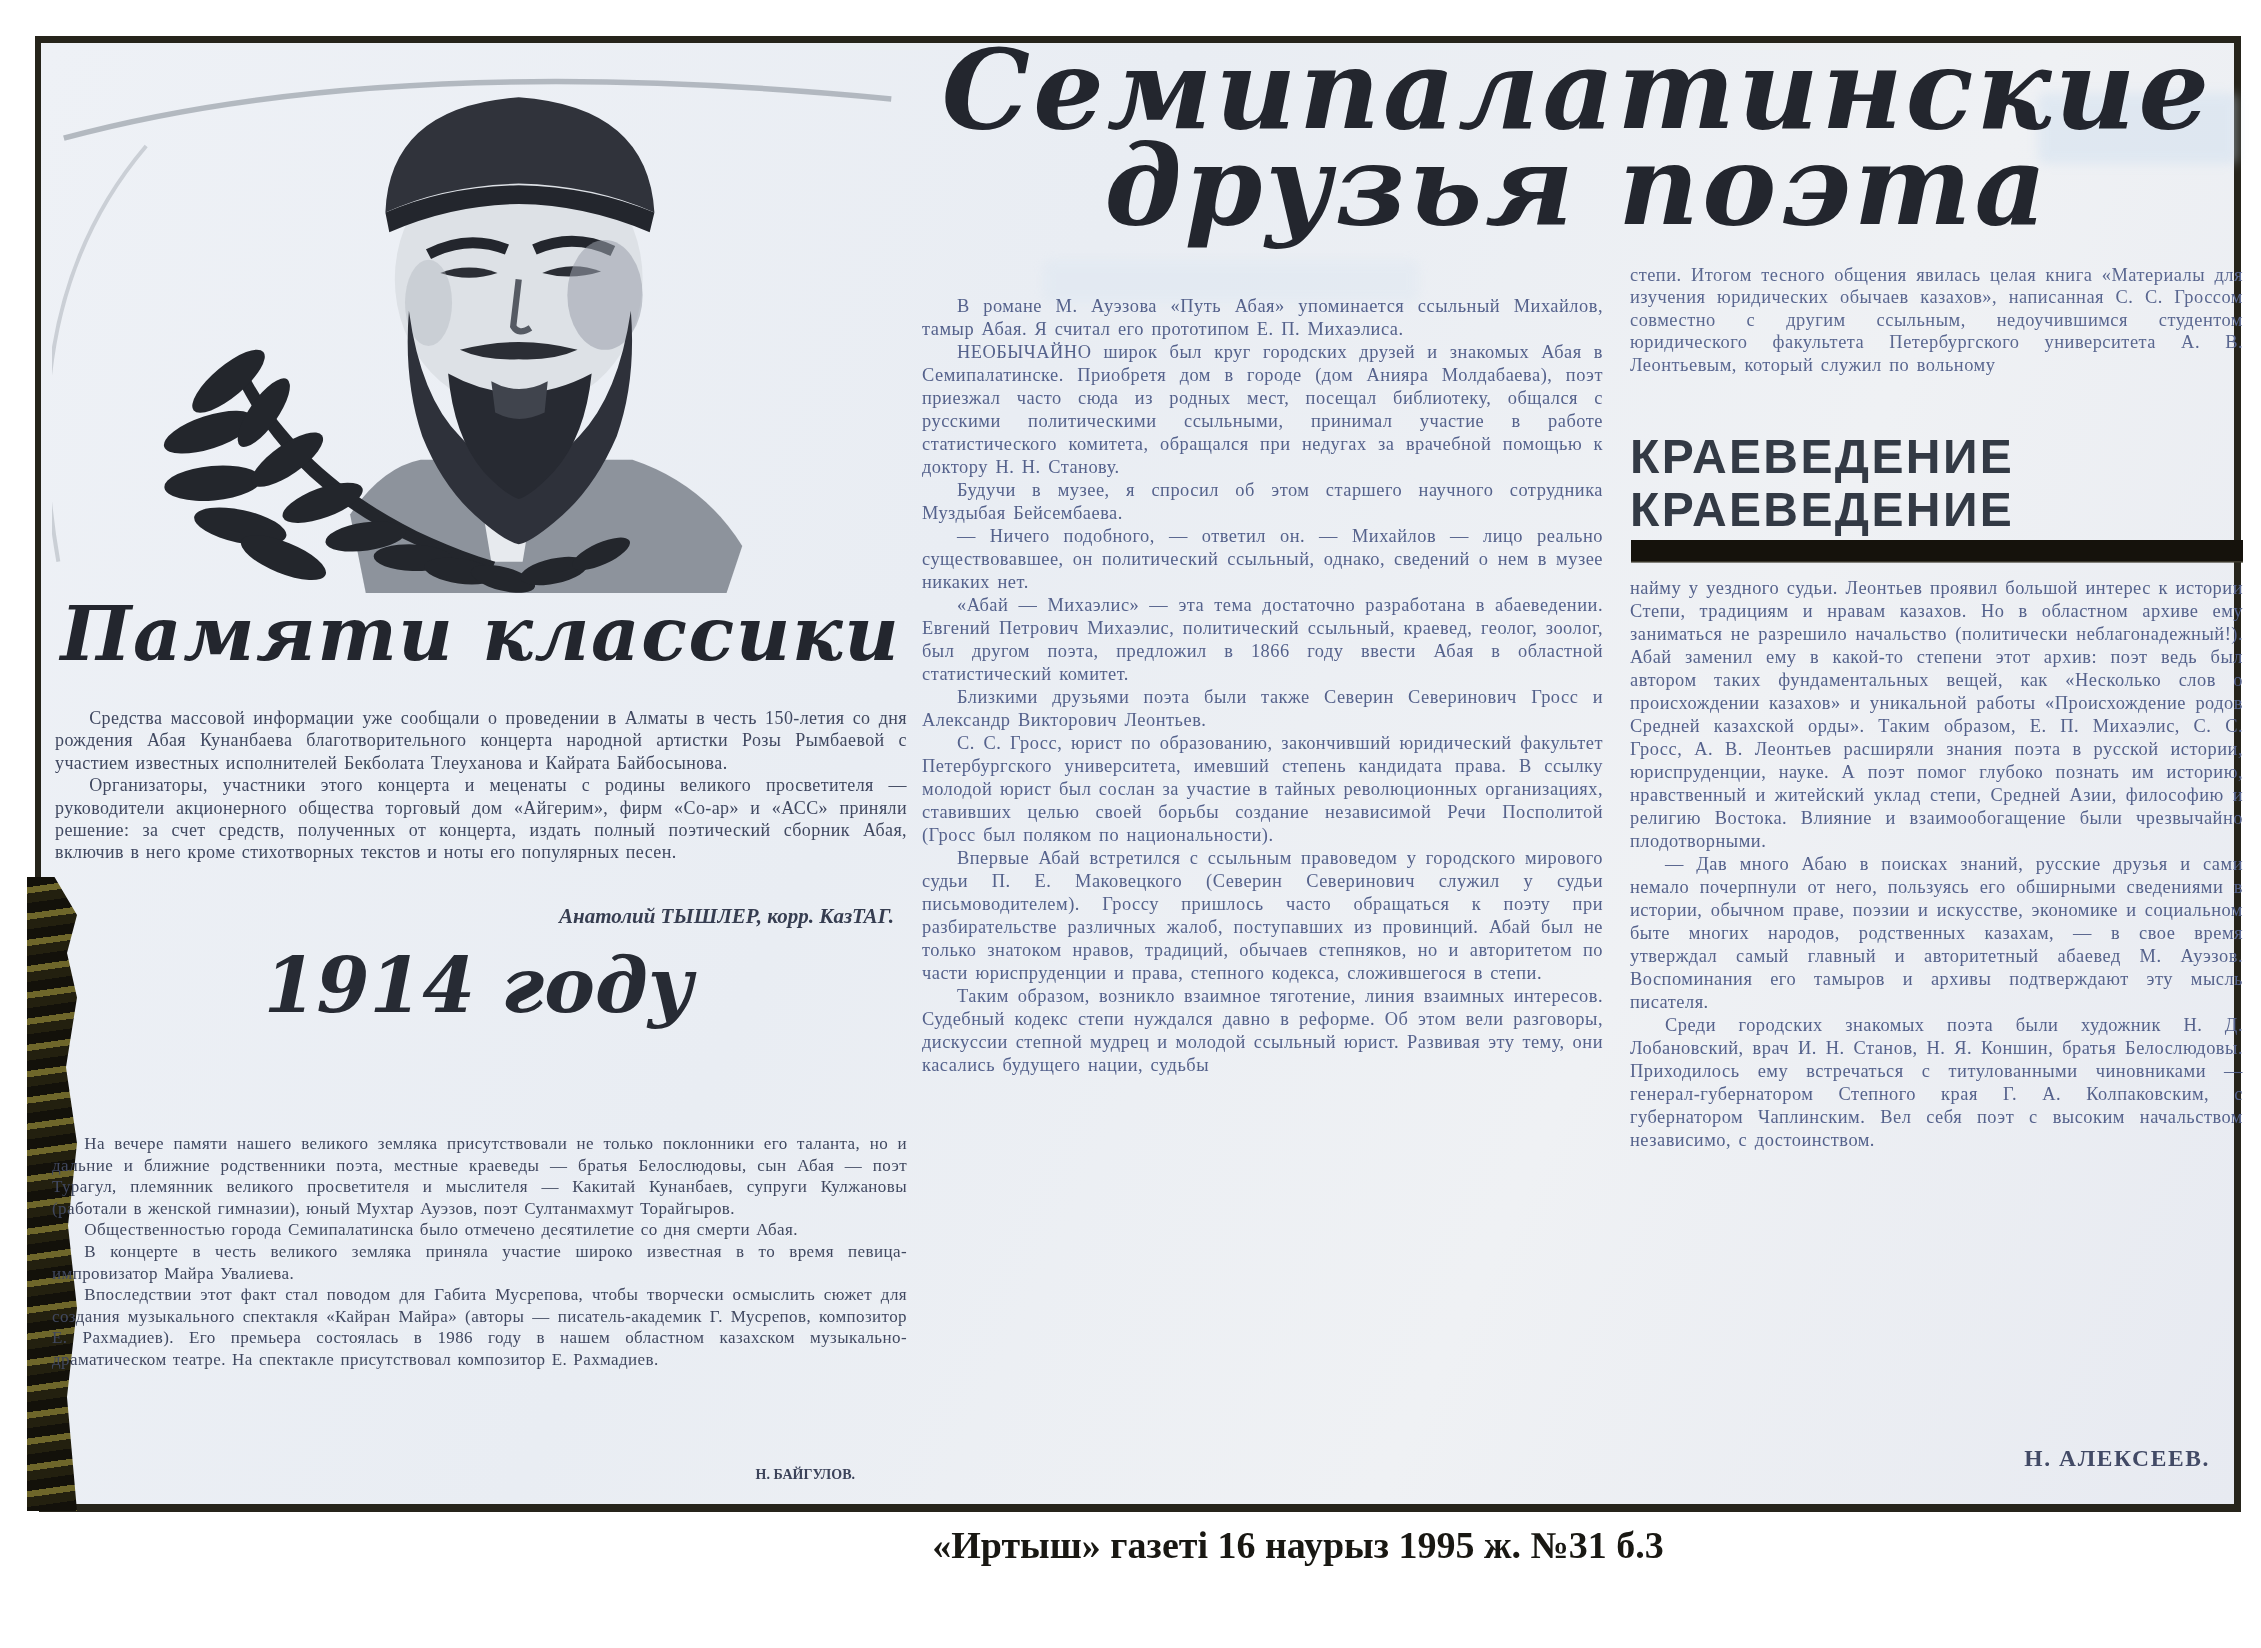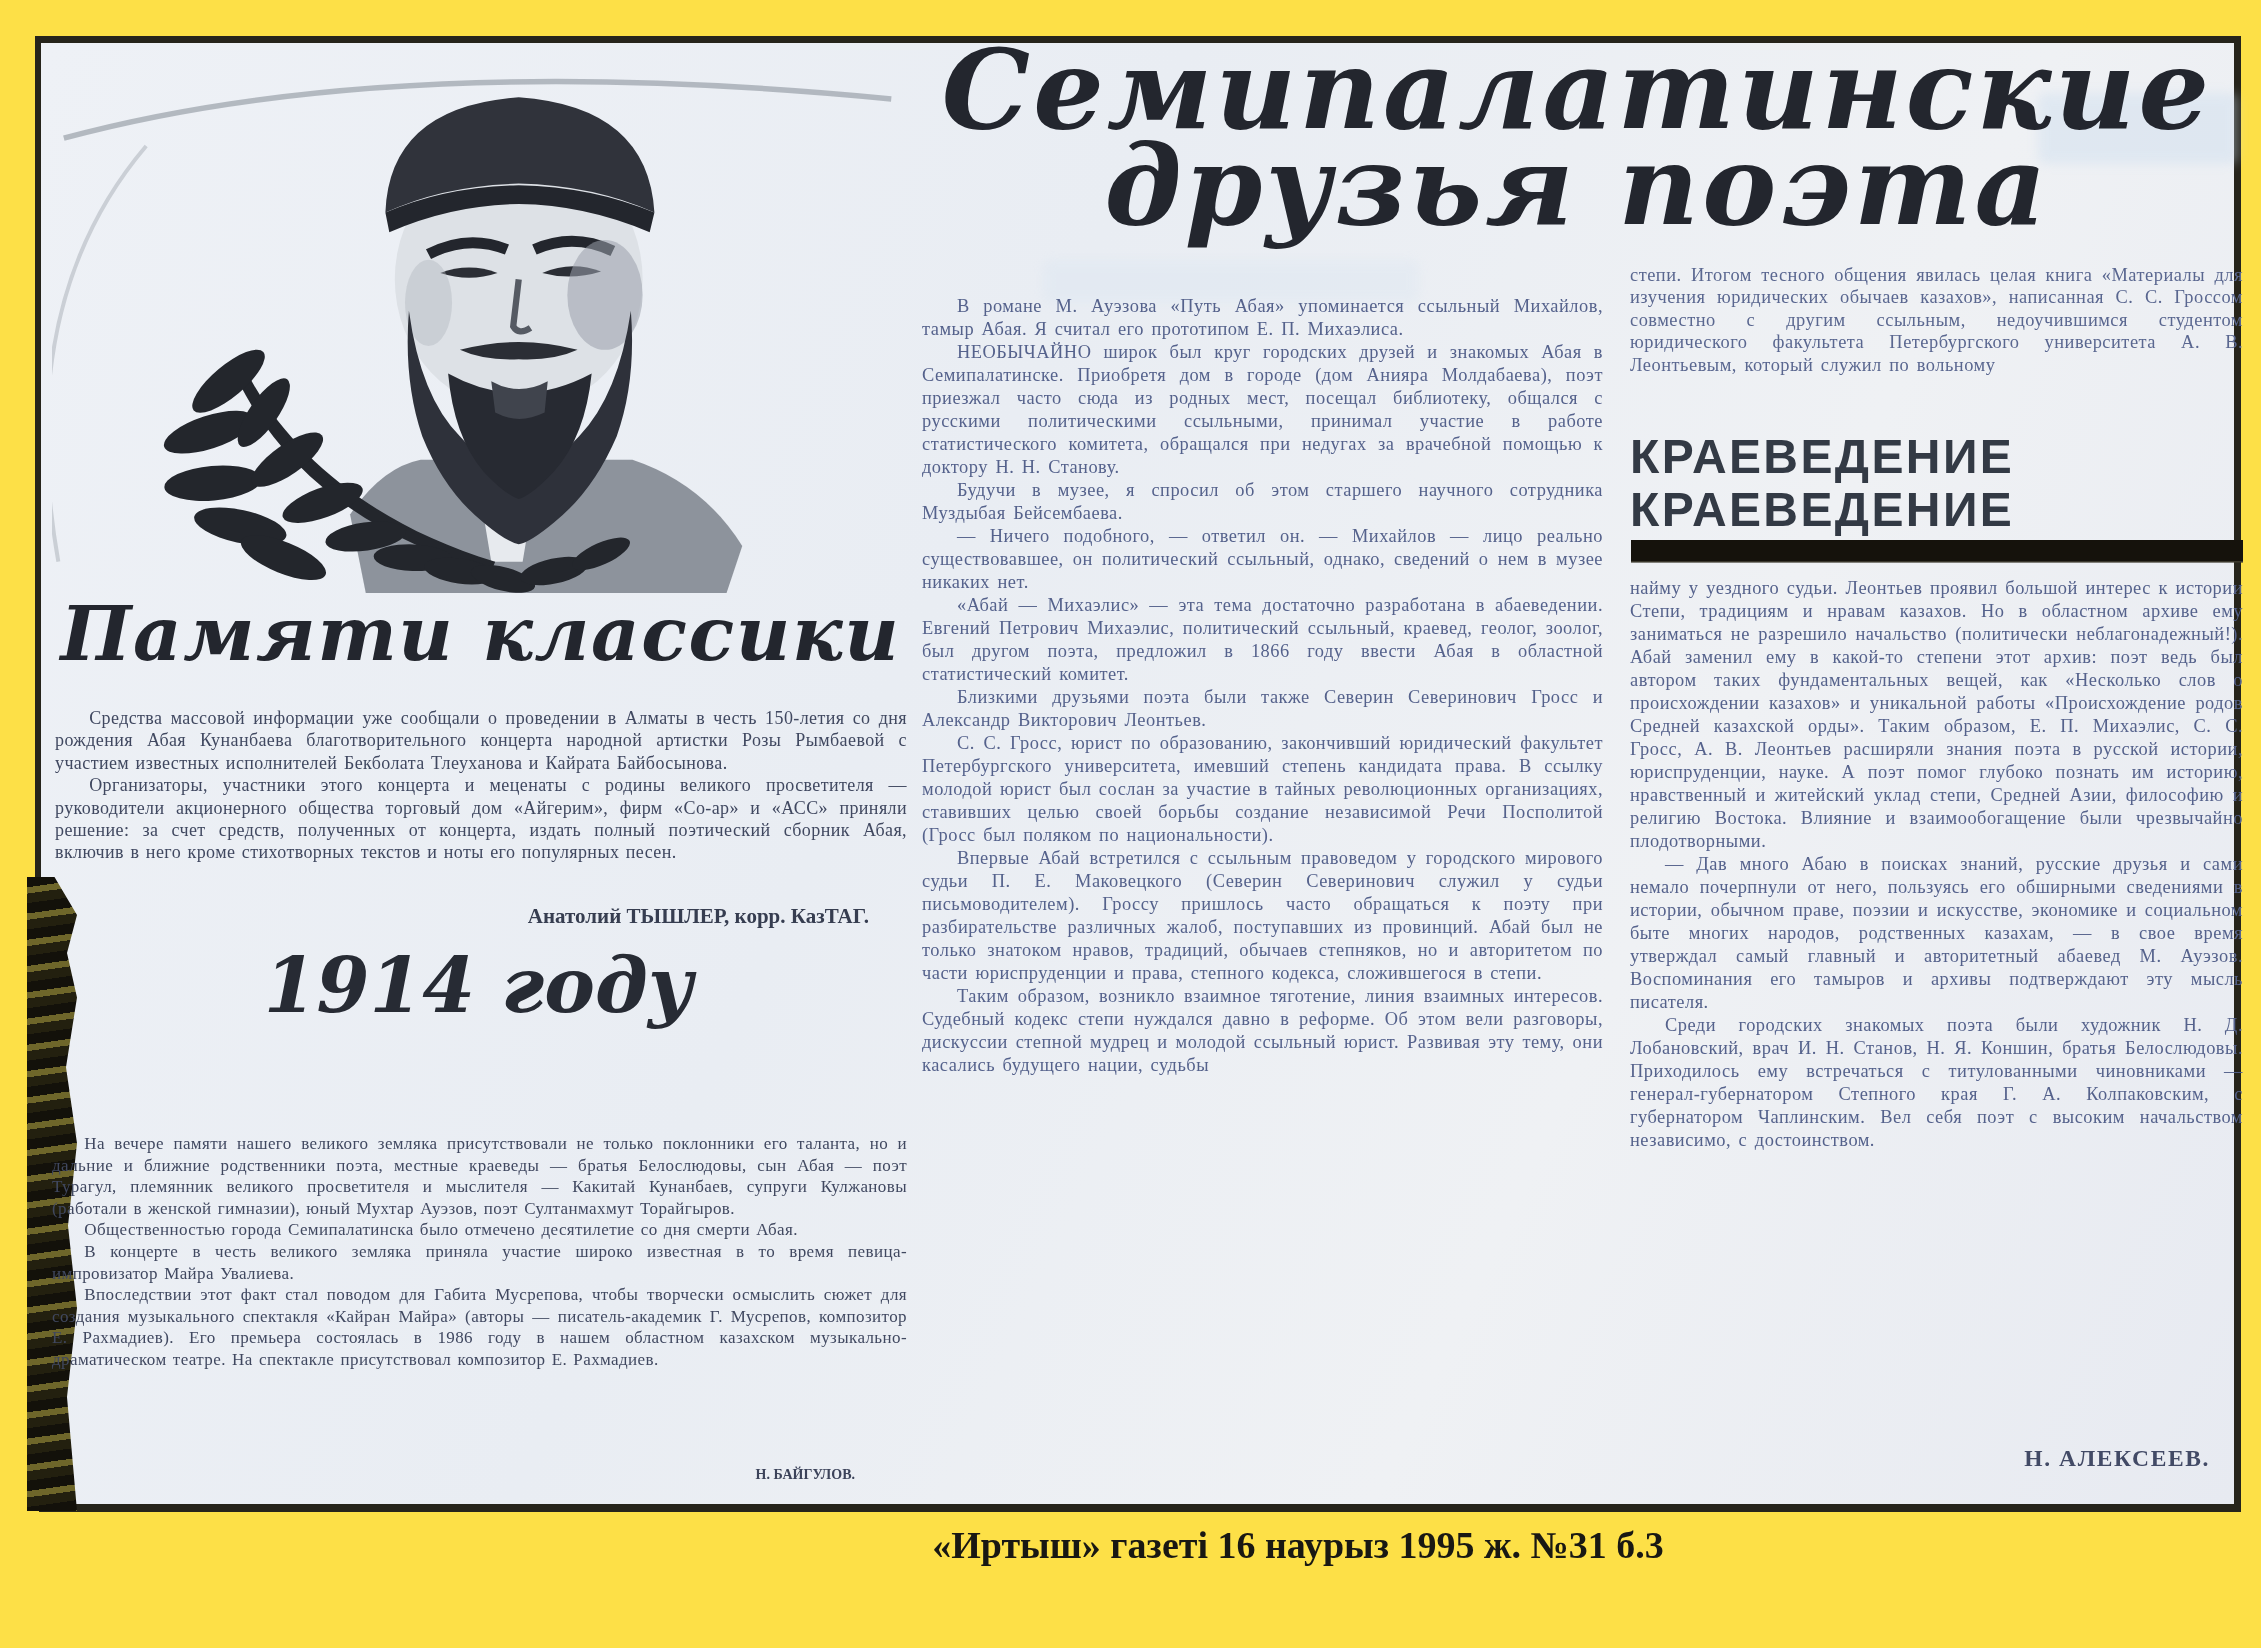--- a/index.html
+++ b/index.html
@@ -1,16 +1,16 @@
 <!DOCTYPE html>
 <html style="font-size:12.5px"><head>
 <meta charset="utf-8">
 <style>
   html,body{margin:0;padding:0;background:#e9e6de;}
-  #scan{position:relative;width:2261px;height:1649px;background:#fde047;overflow:hidden;
+  #scan{position:relative;width:2261px;height:1649px;background:#ffffff;overflow:hidden;
         font-family:"Liberation Serif","DejaVu Serif",serif;}
   
   .clip-bg{position:absolute;left:41px;top:42px;width:2195px;height:1462px;
            background:linear-gradient(115deg,#eef1f6 0%,#e9edf3 40%,#eff1f4 70%,#e7eaf1 100%);}
   
   .frame{position:absolute;background:#26241b;}
   .f-top{left:35px;top:36px;width:2206px;height:7px;}
   .f-right{left:2234px;top:36px;width:7px;height:1475px;}
   .f-bottom{left:39px;top:1504px;width:2202px;height:7.8px;}
   .f-left{left:35px;top:36px;width:5.5px;height:856px;}
@@ -46,21 +46,21 @@
   .right-top{left:1630px;top:264px;width:613px;height:166px;
       font-size:18.4px;line-height:22.4px;color:#5a6790;letter-spacing:0.5px;word-spacing:2.4px;}
   .right-main{left:1630px;top:577px;width:613px;height:863px;
       font-size:18.4px;line-height:23px;color:#55628c;letter-spacing:0.5px;word-spacing:2.4px;}
   .left-s1{left:55px;top:707px;width:852px;height:198px;
       font-size:18px;line-height:22.4px;color:#404860;letter-spacing:0.4px;word-spacing:1.6px;}
   .left-s2{left:52px;top:1133px;width:855px;height:333px;
       font-size:17px;line-height:21.6px;color:#404860;letter-spacing:0.4px;word-spacing:1.6px;}
 
   .byline{position:absolute;text-align:right;font-weight:bold;color:#363d50;}
-  .by1{left:38px;top:904px;width:831px;font-size:21px;}
+  .by1{left:63px;top:904px;width:831px;font-size:21px;font-style:italic;}
   .by2{left:47px;top:1467px;width:808px;font-size:14px;color:#3c435a;}
   .by3{left:1630px;top:1445px;width:580px;font-size:23.5px;letter-spacing:1.6px;color:#424a66;}
 
   .caption{position:absolute;left:1298px;top:1523px;transform:translateX(-50%);white-space:nowrap;
       font-family:"Liberation Serif",serif;font-weight:bold;font-size:38px;color:#191813;}
 
   .portrait{position:absolute;left:52px;top:44px;width:855px;height:549px;}
 </style>
 </head>
 <body>

